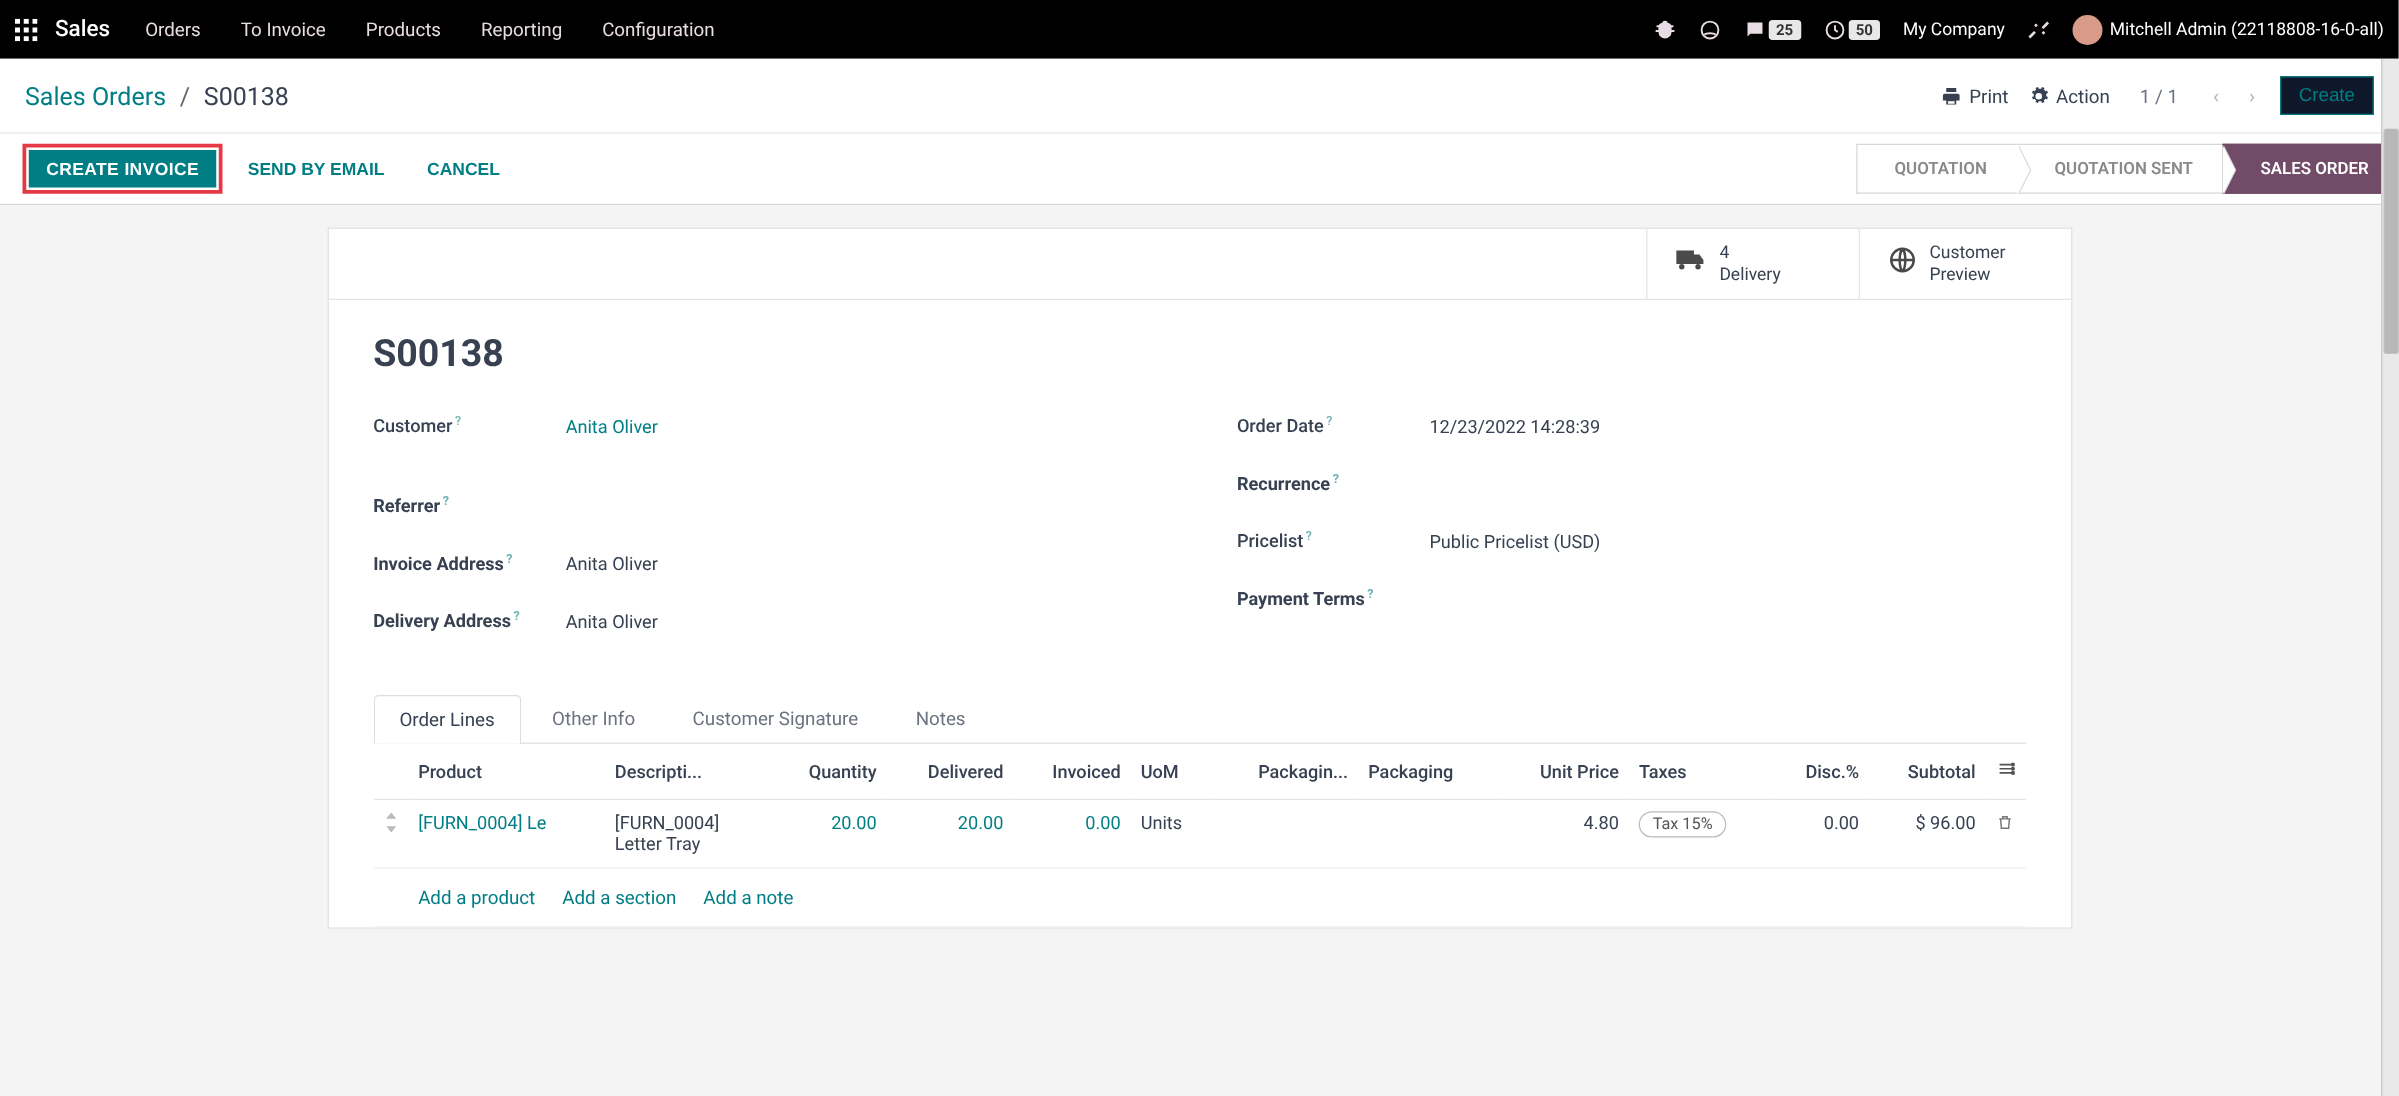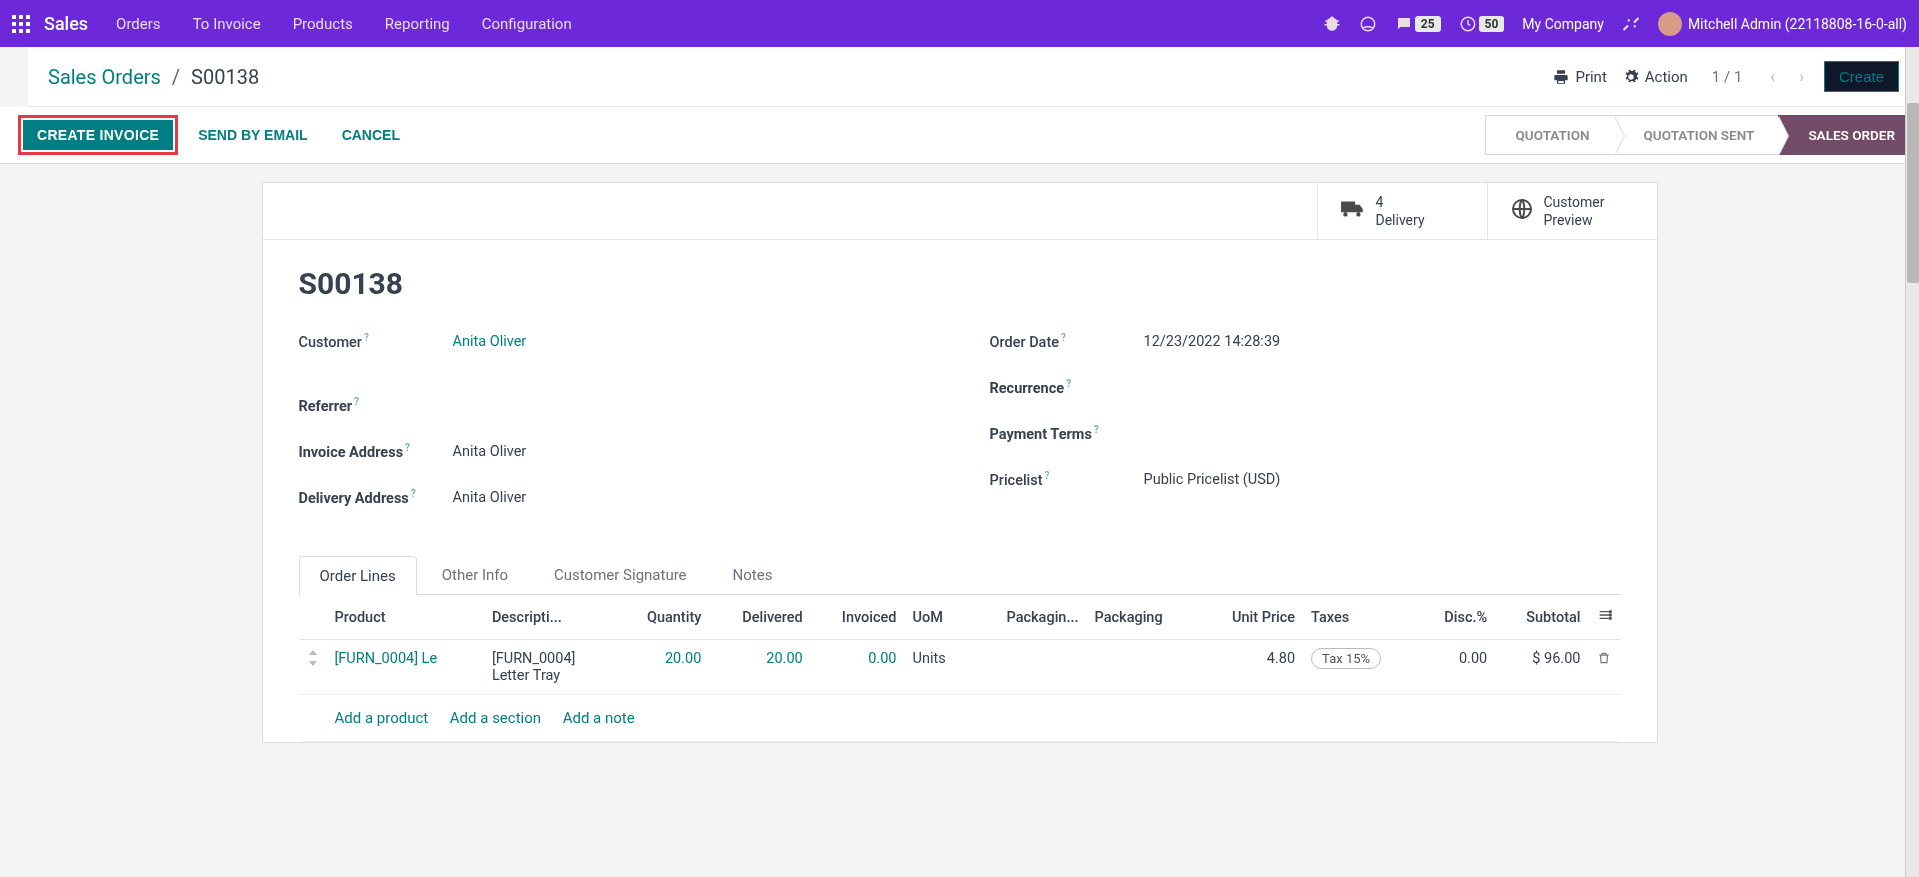--- a/index.html
+++ b/index.html
@@ -1,29 +1,29 @@
 <!DOCTYPE html>
 <html><head>
 <meta charset="utf-8">
 <style>
 * { box-sizing: border-box; margin: 0; padding: 0; }
 body { font-family: -apple-system, BlinkMacSystemFont, "Segoe UI", Roboto, sans-serif; font-size: 14px; color: #374151; background: #f4f4f4; }
 
-.topnav { background: #6d28d9; color: #fff; height: 47px; display: flex; align-items: center; padding: 0 12px; }
+.topnav { background: #000000; color: #fff; height: 47px; display: flex; align-items: center; padding: 0 12px; }
 .topnav .apps-icon { width: 18px; height: 18px; display: inline-block; margin-right: 14px; cursor: pointer; }
 .topnav .brand { font-size: 18px; font-weight: 500; margin-right: 28px; }
 .topnav .menu { display: flex; gap: 32px; }
 .topnav .menu a { color: #e8dde5; text-decoration: none; font-size: 15px; cursor: pointer; text-align: center; }
 .topnav .spacer { flex: 1; }
 .topnav .right { display: flex; align-items: center; gap: 18px; font-size: 14px; }
 .topnav .badge-pill { background: #e8e8e8; color: #333; border-radius: 3px; padding: 1px 6px; font-size: 12px; font-weight: 700; margin-left: 2px; }
 .topnav .icon-item { display: inline-flex; align-items: center; cursor: pointer; }
 .topnav .avatar { width: 24px; height: 24px; border-radius: 50%; background: #d89b88; display: inline-block; margin-right: 6px; }
 
-.subhead { background: #fff; padding: 14px 20px; display: flex; align-items: center; border-bottom: 1px solid #e5e5e5; margin-left: 28px; }
+.subhead { background: #fff; padding: 14px 20px; display: flex; align-items: center; border-bottom: 1px solid #e5e5e5; }
 .breadcrumb { font-size: 20px; color: #017e84; }
 .breadcrumb .sep { color: #666; margin: 0 6px; }
 .breadcrumb .current { color: #374151; }
 .subhead .spacer { flex: 1; }
 .subhead .actions { display: flex; align-items: center; gap: 16px; color: #374151; }
 .subhead .actions .btn-link { display: inline-flex; align-items: center; gap: 6px; cursor: pointer; font-size: 15px; }
 .pager { color: #6b7280; margin: 0 8px; font-size: 15px; }
 .chev { color: #b5b5b5; cursor: pointer; padding: 0 4px; font-size: 16px; }
 .btn-create { border: 1px solid #017e84; color: #017e84; background: #0f172a; padding: 6px 14px; cursor: pointer; font-size: 15px; }
 
@@ -241,26 +241,26 @@
       <div class="col">
         <div class="field-row">
           <div class="field-label"><span>Order Date</span><span class="help-q">?</span></div>
           <div class="field-value">12/23/2022 14:28:39</div>
         </div>
         <div class="field-row">
           <div class="field-label bold"><span>Recurrence</span><span class="help-q">?</span></div>
           <div class="field-value"></div>
         </div>
         <div class="field-row">
+          <div class="field-label"><span>Pricelist</span><span class="help-q">?</span></div>
+          <div class="field-value">Public Pricelist (USD)</div>
+        </div>
+        <div class="field-row">
           <div class="field-label bold"><span>Payment Terms</span><span class="help-q">?</span></div>
           <div class="field-value"></div>
-        </div>
-        <div class="field-row">
-          <div class="field-label"><span>Pricelist</span><span class="help-q">?</span></div>
-          <div class="field-value">Public Pricelist (USD)</div>
         </div>
       </div>
     </div>
   </div>
 
   <div class="tabs">
     <div class="tab active">Order Lines</div>
     <div class="tab">Other Info</div>
     <div class="tab">Customer Signature</div>
     <div class="tab">Notes</div>

